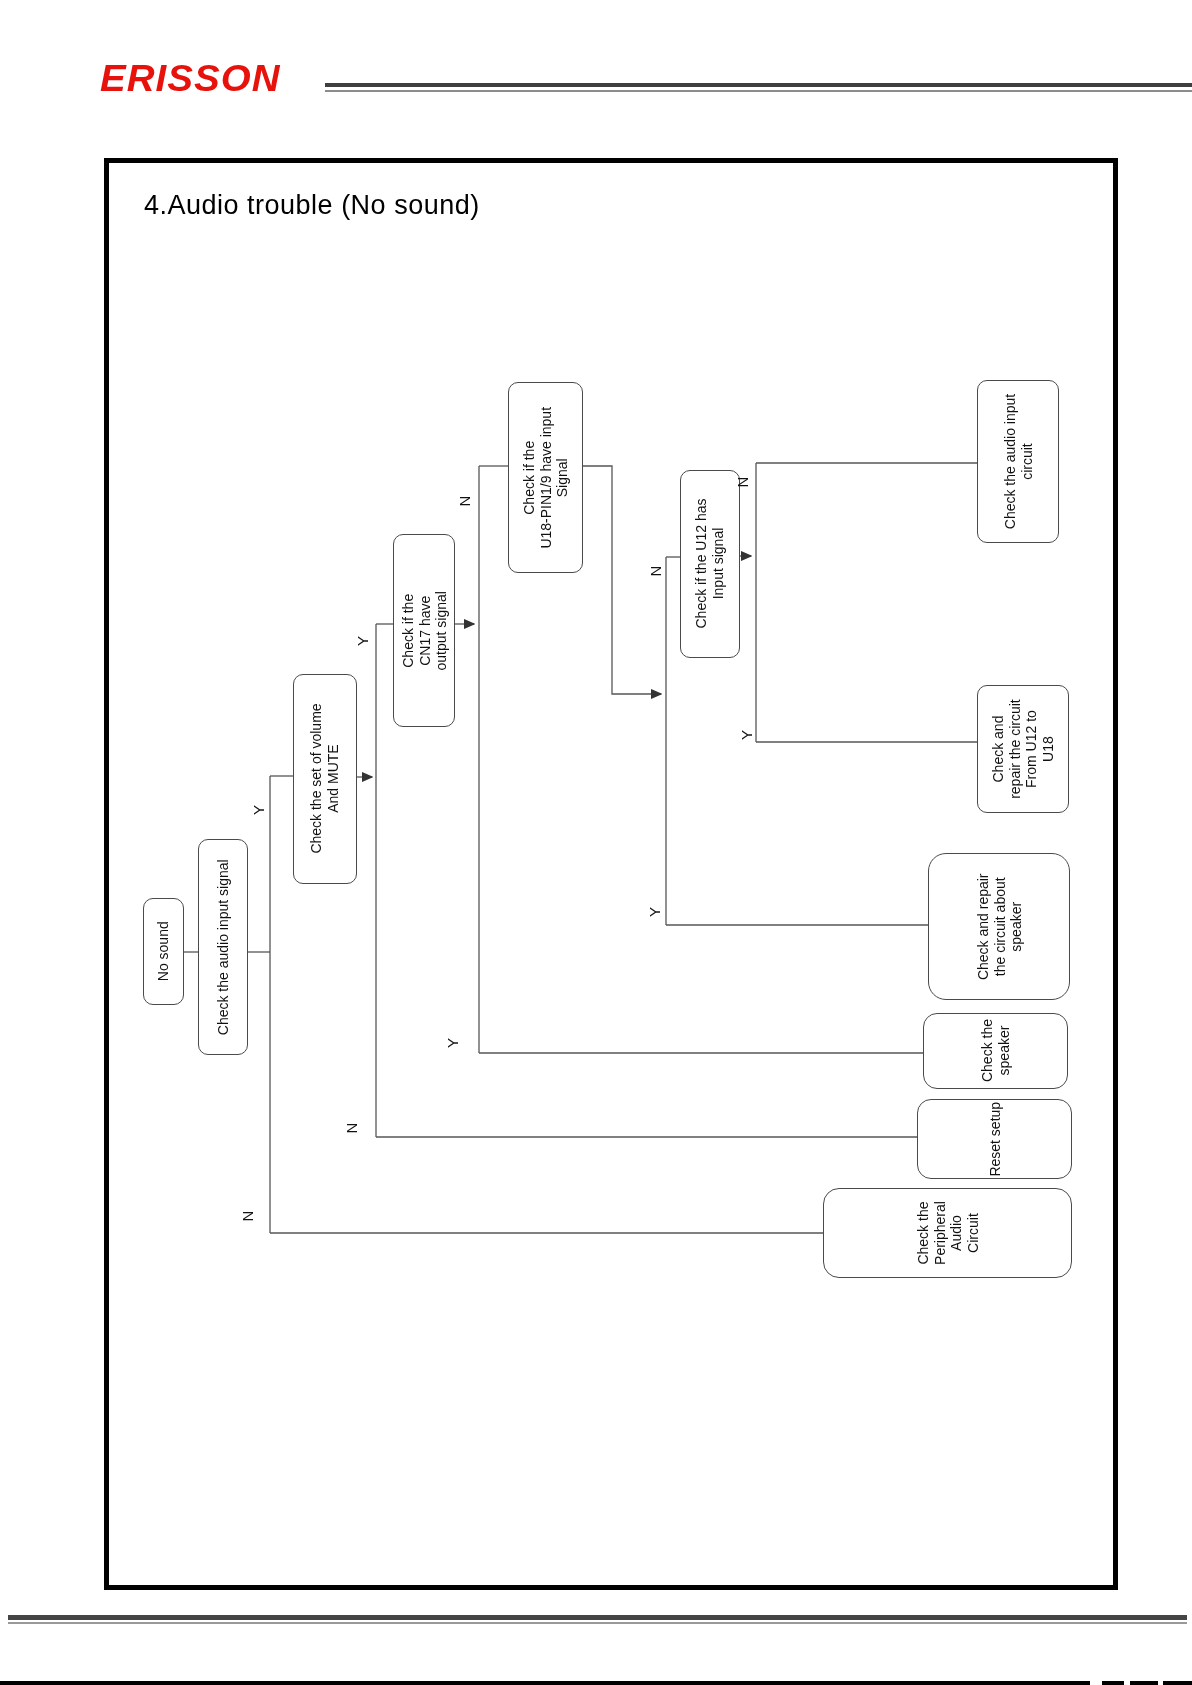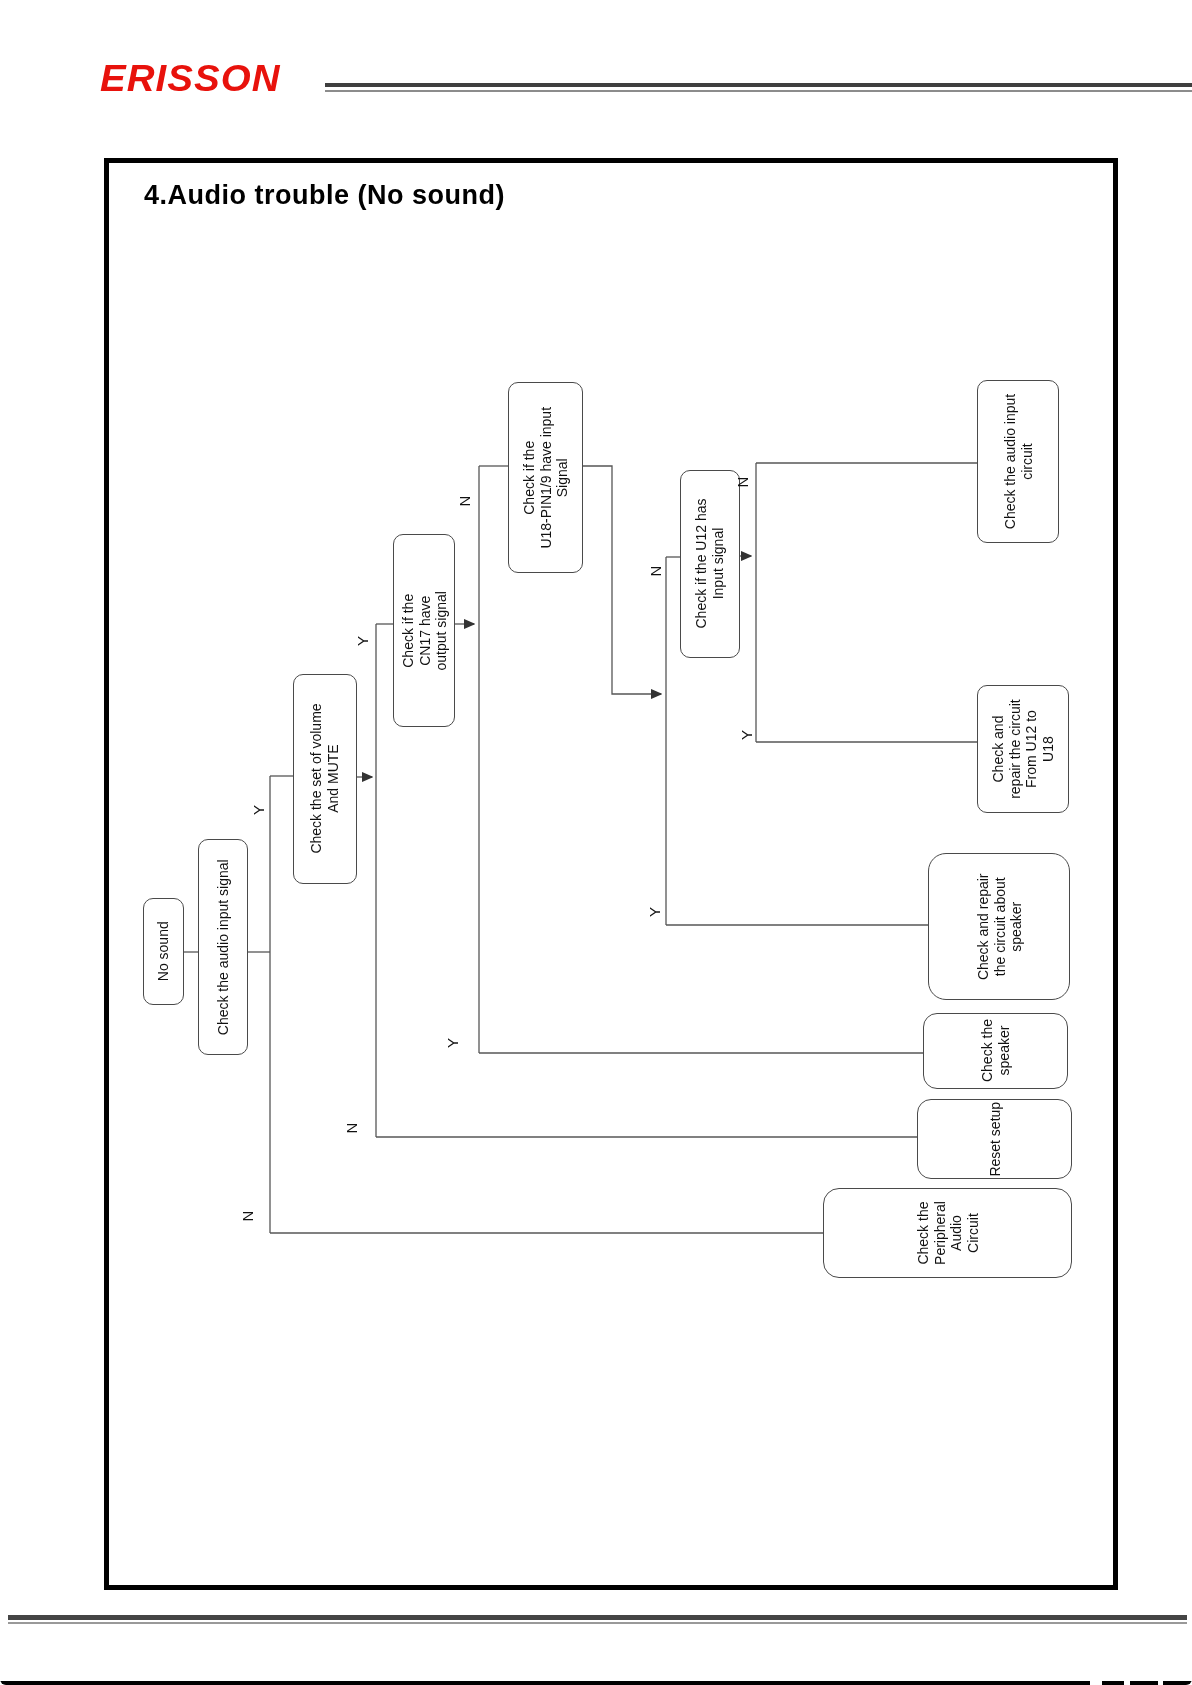--- a/index.html
+++ b/index.html
@@ -1,36 +1,36 @@
 <!DOCTYPE html>
 <html style="--brand-red: #e8120c;"><head>
 <meta charset="utf-8">
 <style>
   html,body { margin:0; padding:0; background:#fff; }
   .page {
     position:relative; width:1192px; height:1685px; background:#fff;
-    font-family:"Liberation Sans", sans-serif; overflow:hidden;border-radius:6px;
+    font-family:"Liberation Sans", sans-serif; overflow:hidden;
   }
   
   .logo {
     position:absolute; left:100px; top:58px;
     font-size:37px; font-weight:bold; font-style:italic;
     letter-spacing:1px; color:var(--brand-red,#e8120c);
     transform:scaleX(1.04); transform-origin:left center;
   }
   .hrule1 { position:absolute; left:325px; top:83px;  width:867px; height:4px; background:#3f3f3f; }
   .hrule2 { position:absolute; left:325px; top:90px;  width:867px; height:2px; background:#8c8c8c; }
   
   .frame {
     position:absolute; left:104px; top:158px; width:1014px; height:1432px;
     border:5px solid #000; box-sizing:border-box; background:#fff;
   }
   .title {
-    position:absolute; left:144px; top:180px;
-    font-size:27px; font-weight:bold; color:#000; letter-spacing:0.5px;
+    position:absolute; left:144px; top:190px;
+    font-size:27px; font-weight:normal; color:#000; letter-spacing:0.5px;
   }
   
   .node {
     position:absolute; border:1.5px solid #4a4a4a; border-radius:10px;
     background:#fff; box-sizing:border-box;
     display:flex; align-items:center; justify-content:center;
   }
   .node .txt {
     transform:rotate(-90deg); white-space:pre-line; text-align:center;
     font-size:14px; line-height:1.18; color:#111; flex:none;

